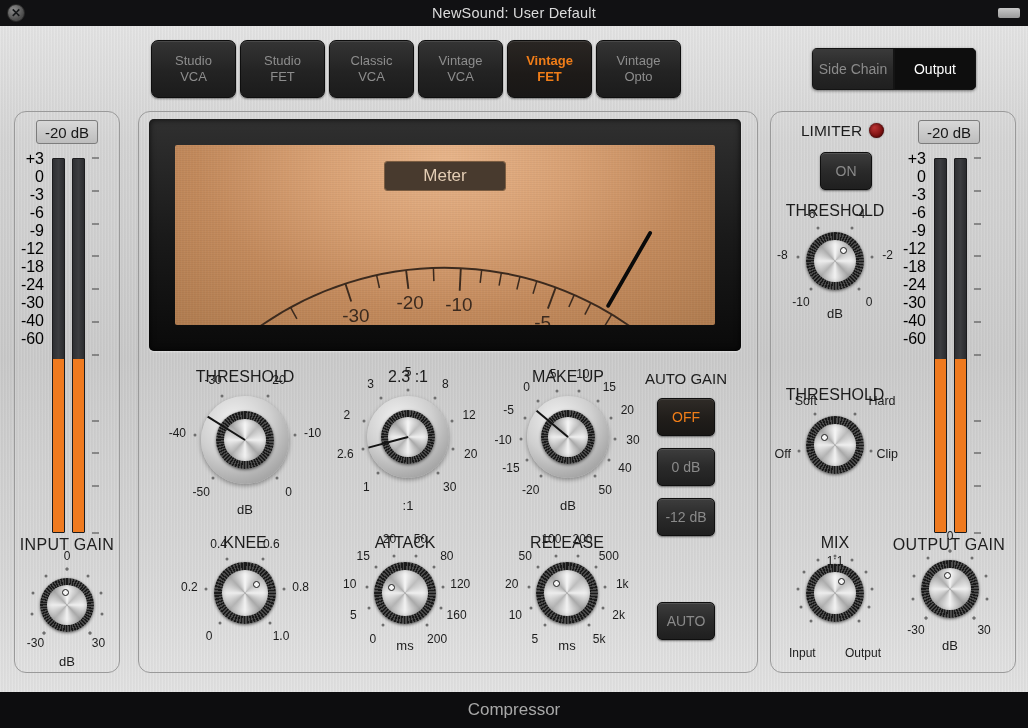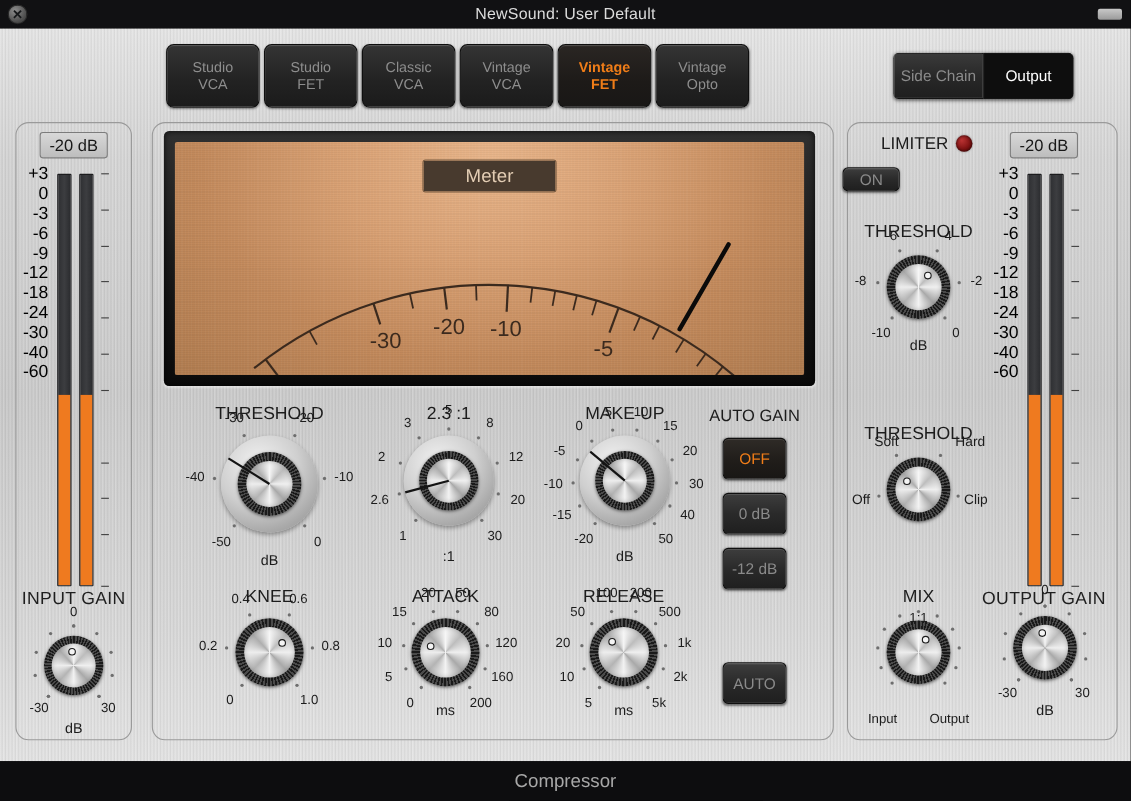--- a/index.html
+++ b/index.html
@@ -127,21 +127,21 @@
   }
   .knob-caption {
     position: absolute; text-align: center;
     font-size: 16px; color: #1e1e1e; letter-spacing: .3px;
   }
 
   
   .vu-frame {
     position: absolute; left: 149px; top: 119px; width: 592px; height: 232px;
     background: linear-gradient(180deg, #303030, #1a1a1a 50%, #0a0a0a);
-    border-radius: 5px; padding: 10px;
+    border-radius: 5px; padding: 26px;
     box-shadow: inset 0 0 6px rgba(0,0,0,.8), 0 1px 2px rgba(255,255,255,.4);
   }
   .vu-face {
     position: relative; width: 100%; height: 100%;
     border-radius: 2px; overflow: hidden;
     background:
       radial-gradient(ellipse at 50% 8%, #e8b58a 0%, #d8a073 35%, #c38a5c 65%, #b07c50 100%);
   }
   .vu-face::after {
     content:''; position:absolute; inset:0;
@@ -541,21 +541,21 @@
       <div class="knob" style="left: 24px; top: 28px; width: 62px; height: 62px;">
         <div class="ring" style="left: 0px; top: 0px; width: 62px; height: 62px;"></div>
         <div class="cap" style="left: 8.06px; top: 8.06px; width: 45.88px; height: 45.88px;"></div>
         <div class="dot" style="width: 7.13px; height: 7.13px; left: 16.5397px; top: 18.2928px;"></div>
       </div>
       <div class="knob-unit-lbl" style="top: 104px;">ms</div>
     </div>
 
   <div class="section-lbl" style="left:801px; top:122px; font-size:15.5px;">LIMITER</div>
   <div class="led" style="left:869px; top:123px;"></div>
-  <div class="pbtn" style="left:766px; top:152px; width:52px; height:22px;">ON</div>
+  <div class="pbtn" style="left:820px; top:152px; width:52px; height:38px;">ON</div>
   <div class="knob-unit" id="knob-lim-thr" style="left:789px; top:202px; width:92px; height:128px;">
       <div class="knob-title" style="top: 0px;">THRESHOLD</div>
       <div class="tick-dot" style="left: 22.2169px; top: 87.3436px;"></div>
       <div class="tick-lbl" style="left: 11.9323px; top: 99.6004px;">-10</div>
       <div class="tick-dot" style="left: 9.20269px; top: 55.1324px;"></div>
       <div class="tick-lbl" style="left: -6.70966px; top: 53.46px;">-8</div>
       <div class="tick-dot" style="left: 28.6296px; top: 26.3309px;"></div>
       <div class="tick-lbl" style="left: 21.118px; top: 12.2038px;">-6</div>
       <div class="tick-dot" style="left: 63.3704px; top: 26.3309px;"></div>
       <div class="tick-lbl" style="left: 70.882px; top: 12.2038px;">-4</div>

